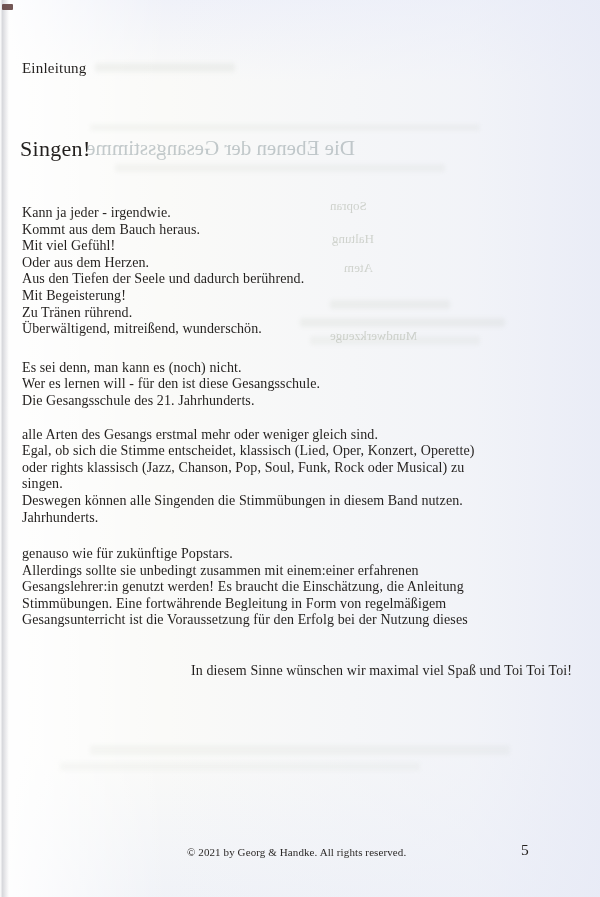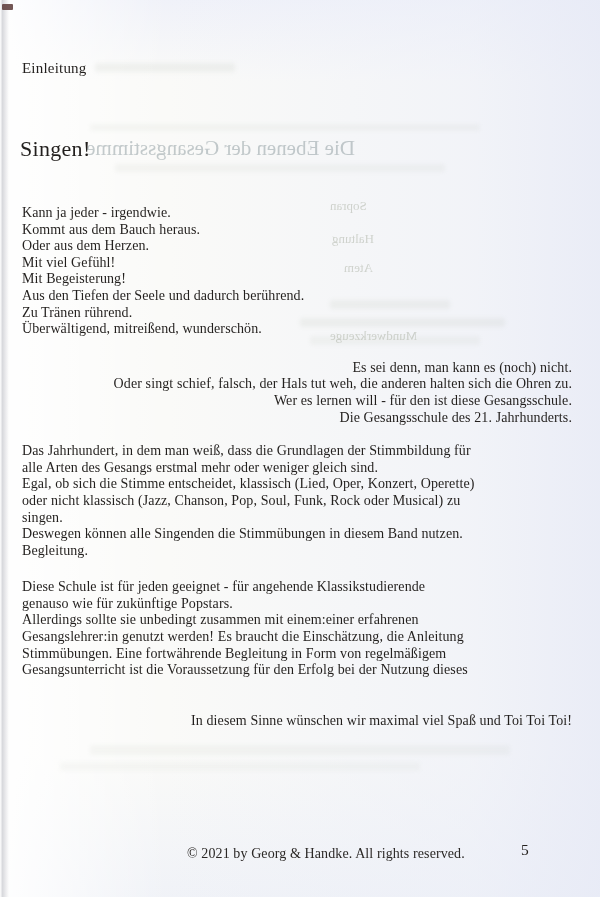--- a/index.html
+++ b/index.html
@@ -57,27 +57,27 @@
   .title{
     position:absolute;left:20px;top:138px;margin:0;
     font-size:22px;font-weight:normal;line-height:1;letter-spacing:.3px;
   }
   .bodytext{
     position:absolute;left:22px;top:193px;right:28px;
     font-size:14px;line-height:16.6px;letter-spacing:.1px;margin-top:12px;
   }
   .para{margin:0;}
   .para .line{white-space:pre;}
-  .p1{margin-top:22px;text-align:right;}
+  .p1{margin-top:22px;}
   .p2{margin-top:17px;}
   .p3{margin-top:20px;}
   .p4{margin-top:34px;text-align:right;}
   .footer-copy{
     position:absolute;left:187px;top:846px;
-    font-size:14px;letter-spacing:.1px;color:#2b2826;
+    font-size:11px;letter-spacing:.1px;color:#2b2826;
   }
   .page-num{
     position:absolute;left:521px;top:841px;
     font-size:15.5px;color:#25221f;
   }
 </style>
 </head>
 <body>
 
 <div class="page">
@@ -99,44 +99,41 @@
   <div class="smudge s7"></div>
   <div class="smudge s8"></div>
 
   <div class="kicker">Einleitung</div>
   <h1 class="title">Singen!</h1>
 
   <div class="bodytext">
     <div class="para p0">
         <div class="line">Kann ja jeder - irgendwie.</div>
         <div class="line">Kommt aus dem Bauch heraus.</div>
+        <div class="line">Mit viel Gefühl!</div>
         <div class="line">Oder aus dem Herzen.</div>
-        <div class="line">Mit viel Gefühl!</div>
+        <div class="line">Aus den Tiefen der Seele und dadurch berührend.</div>
         <div class="line">Mit Begeisterung!</div>
-        <div class="line">Aus den Tiefen der Seele und dadurch berührend.</div>
         <div class="line">Zu Tränen rührend.</div>
         <div class="line">Überwältigend, mitreißend, wunderschön.</div>
       </div>
     <div class="para p1">
         <div class="line">Es sei denn, man kann es (noch) nicht.</div>
-        <div class="line">Oder singt schief, falsch, der Hals tut weh, die anderen halten sich die Ohren zu.</div>
         <div class="line">Wer es lernen will - für den ist diese Gesangsschule.</div>
         <div class="line">Die Gesangsschule des 21. Jahrhunderts.</div>
       </div>
     <div class="para p2">
-        <div class="line">Das Jahrhundert, in dem man weiß, dass die Grundlagen der Stimmbildung für</div>
         <div class="line">alle Arten des Gesangs erstmal mehr oder weniger gleich sind.</div>
         <div class="line">Egal, ob sich die Stimme entscheidet, klassisch (Lied, Oper, Konzert, Operette)</div>
-        <div class="line">oder nicht klassisch (Jazz, Chanson, Pop, Soul, Funk, Rock oder Musical) zu</div>
+        <div class="line">oder rights klassisch (Jazz, Chanson, Pop, Soul, Funk, Rock oder Musical) zu</div>
         <div class="line">singen.</div>
         <div class="line">Deswegen können alle Singenden die Stimmübungen in diesem Band nutzen.</div>
-        <div class="line">Begleitung.</div>
+        <div class="line">Jahrhunderts.</div>
       </div>
     <div class="para p3">
-        <div class="line">Diese Schule ist für jeden geeignet - für angehende Klassikstudierende</div>
         <div class="line">genauso wie für zukünftige Popstars.</div>
         <div class="line">Allerdings sollte sie unbedingt zusammen mit einem:einer erfahrenen</div>
         <div class="line">Gesangslehrer:in genutzt werden! Es braucht die Einschätzung, die Anleitung</div>
         <div class="line">Stimmübungen. Eine fortwährende Begleitung in Form von regelmäßigem</div>
         <div class="line">Gesangsunterricht ist die Voraussetzung für den Erfolg bei der Nutzung dieses</div>
       </div>
     <div class="para p4">
         <div class="line">In diesem Sinne wünschen wir maximal viel Spaß und Toi Toi Toi!</div>
       </div>
   </div>

